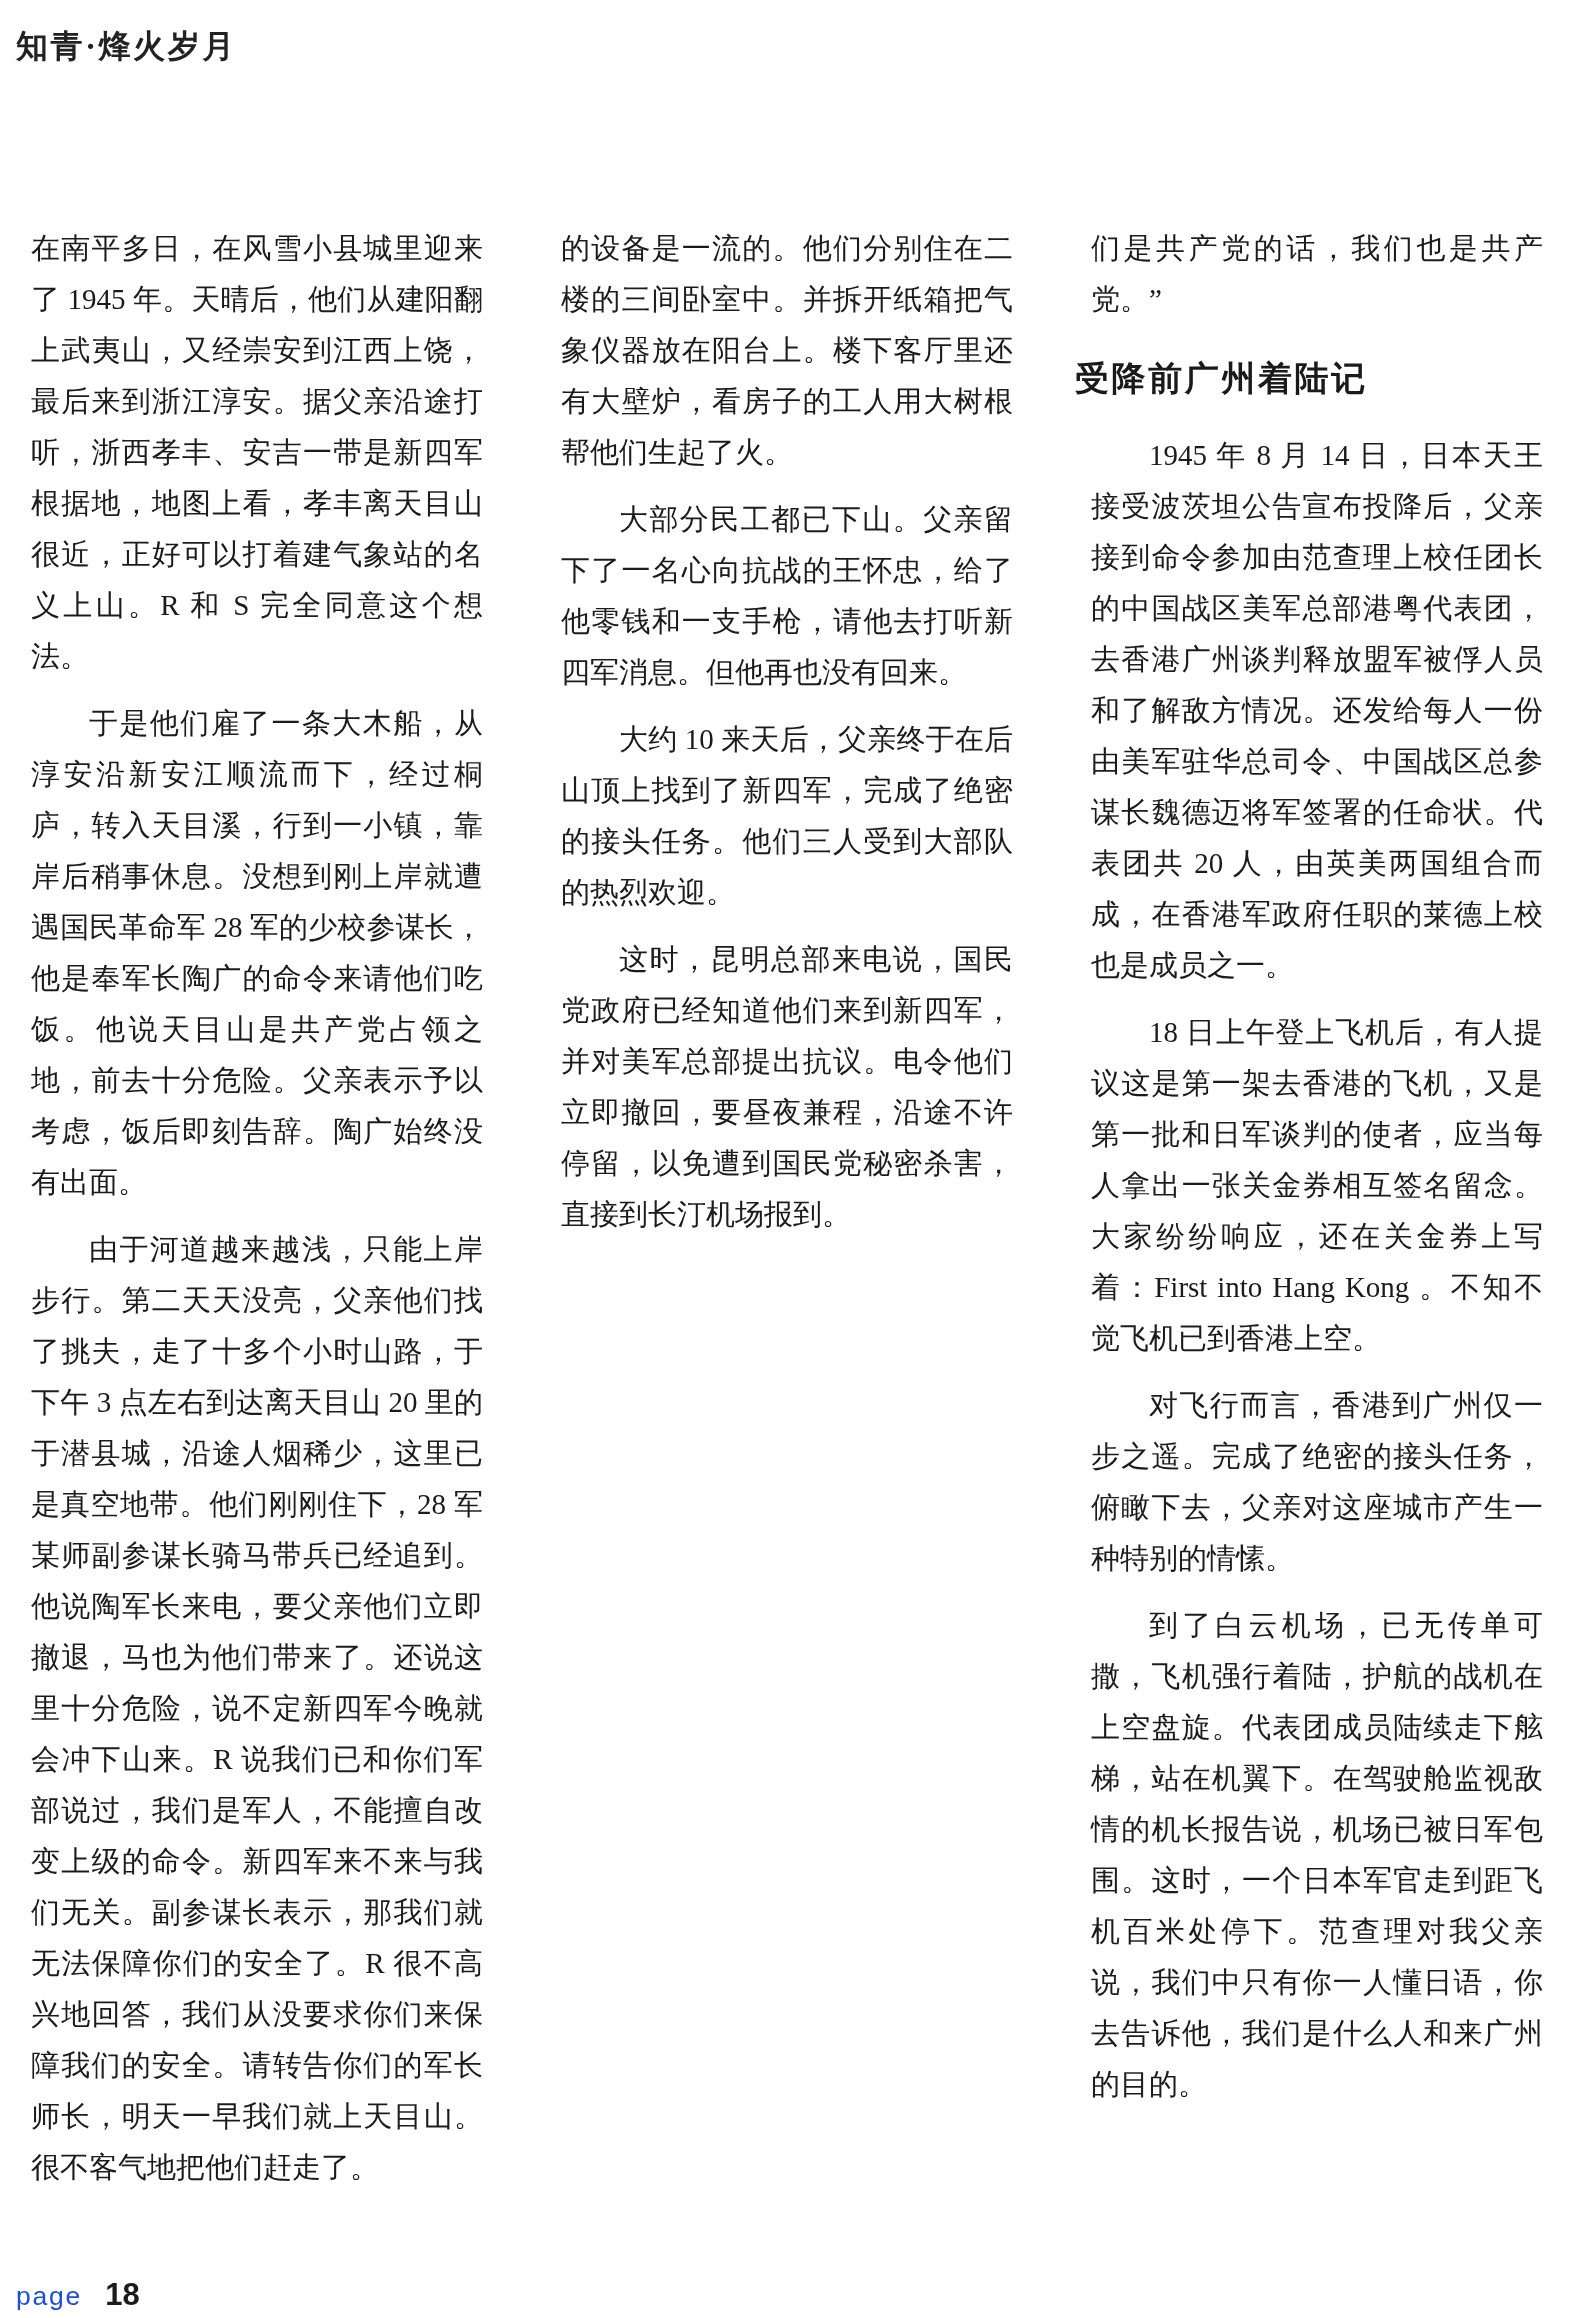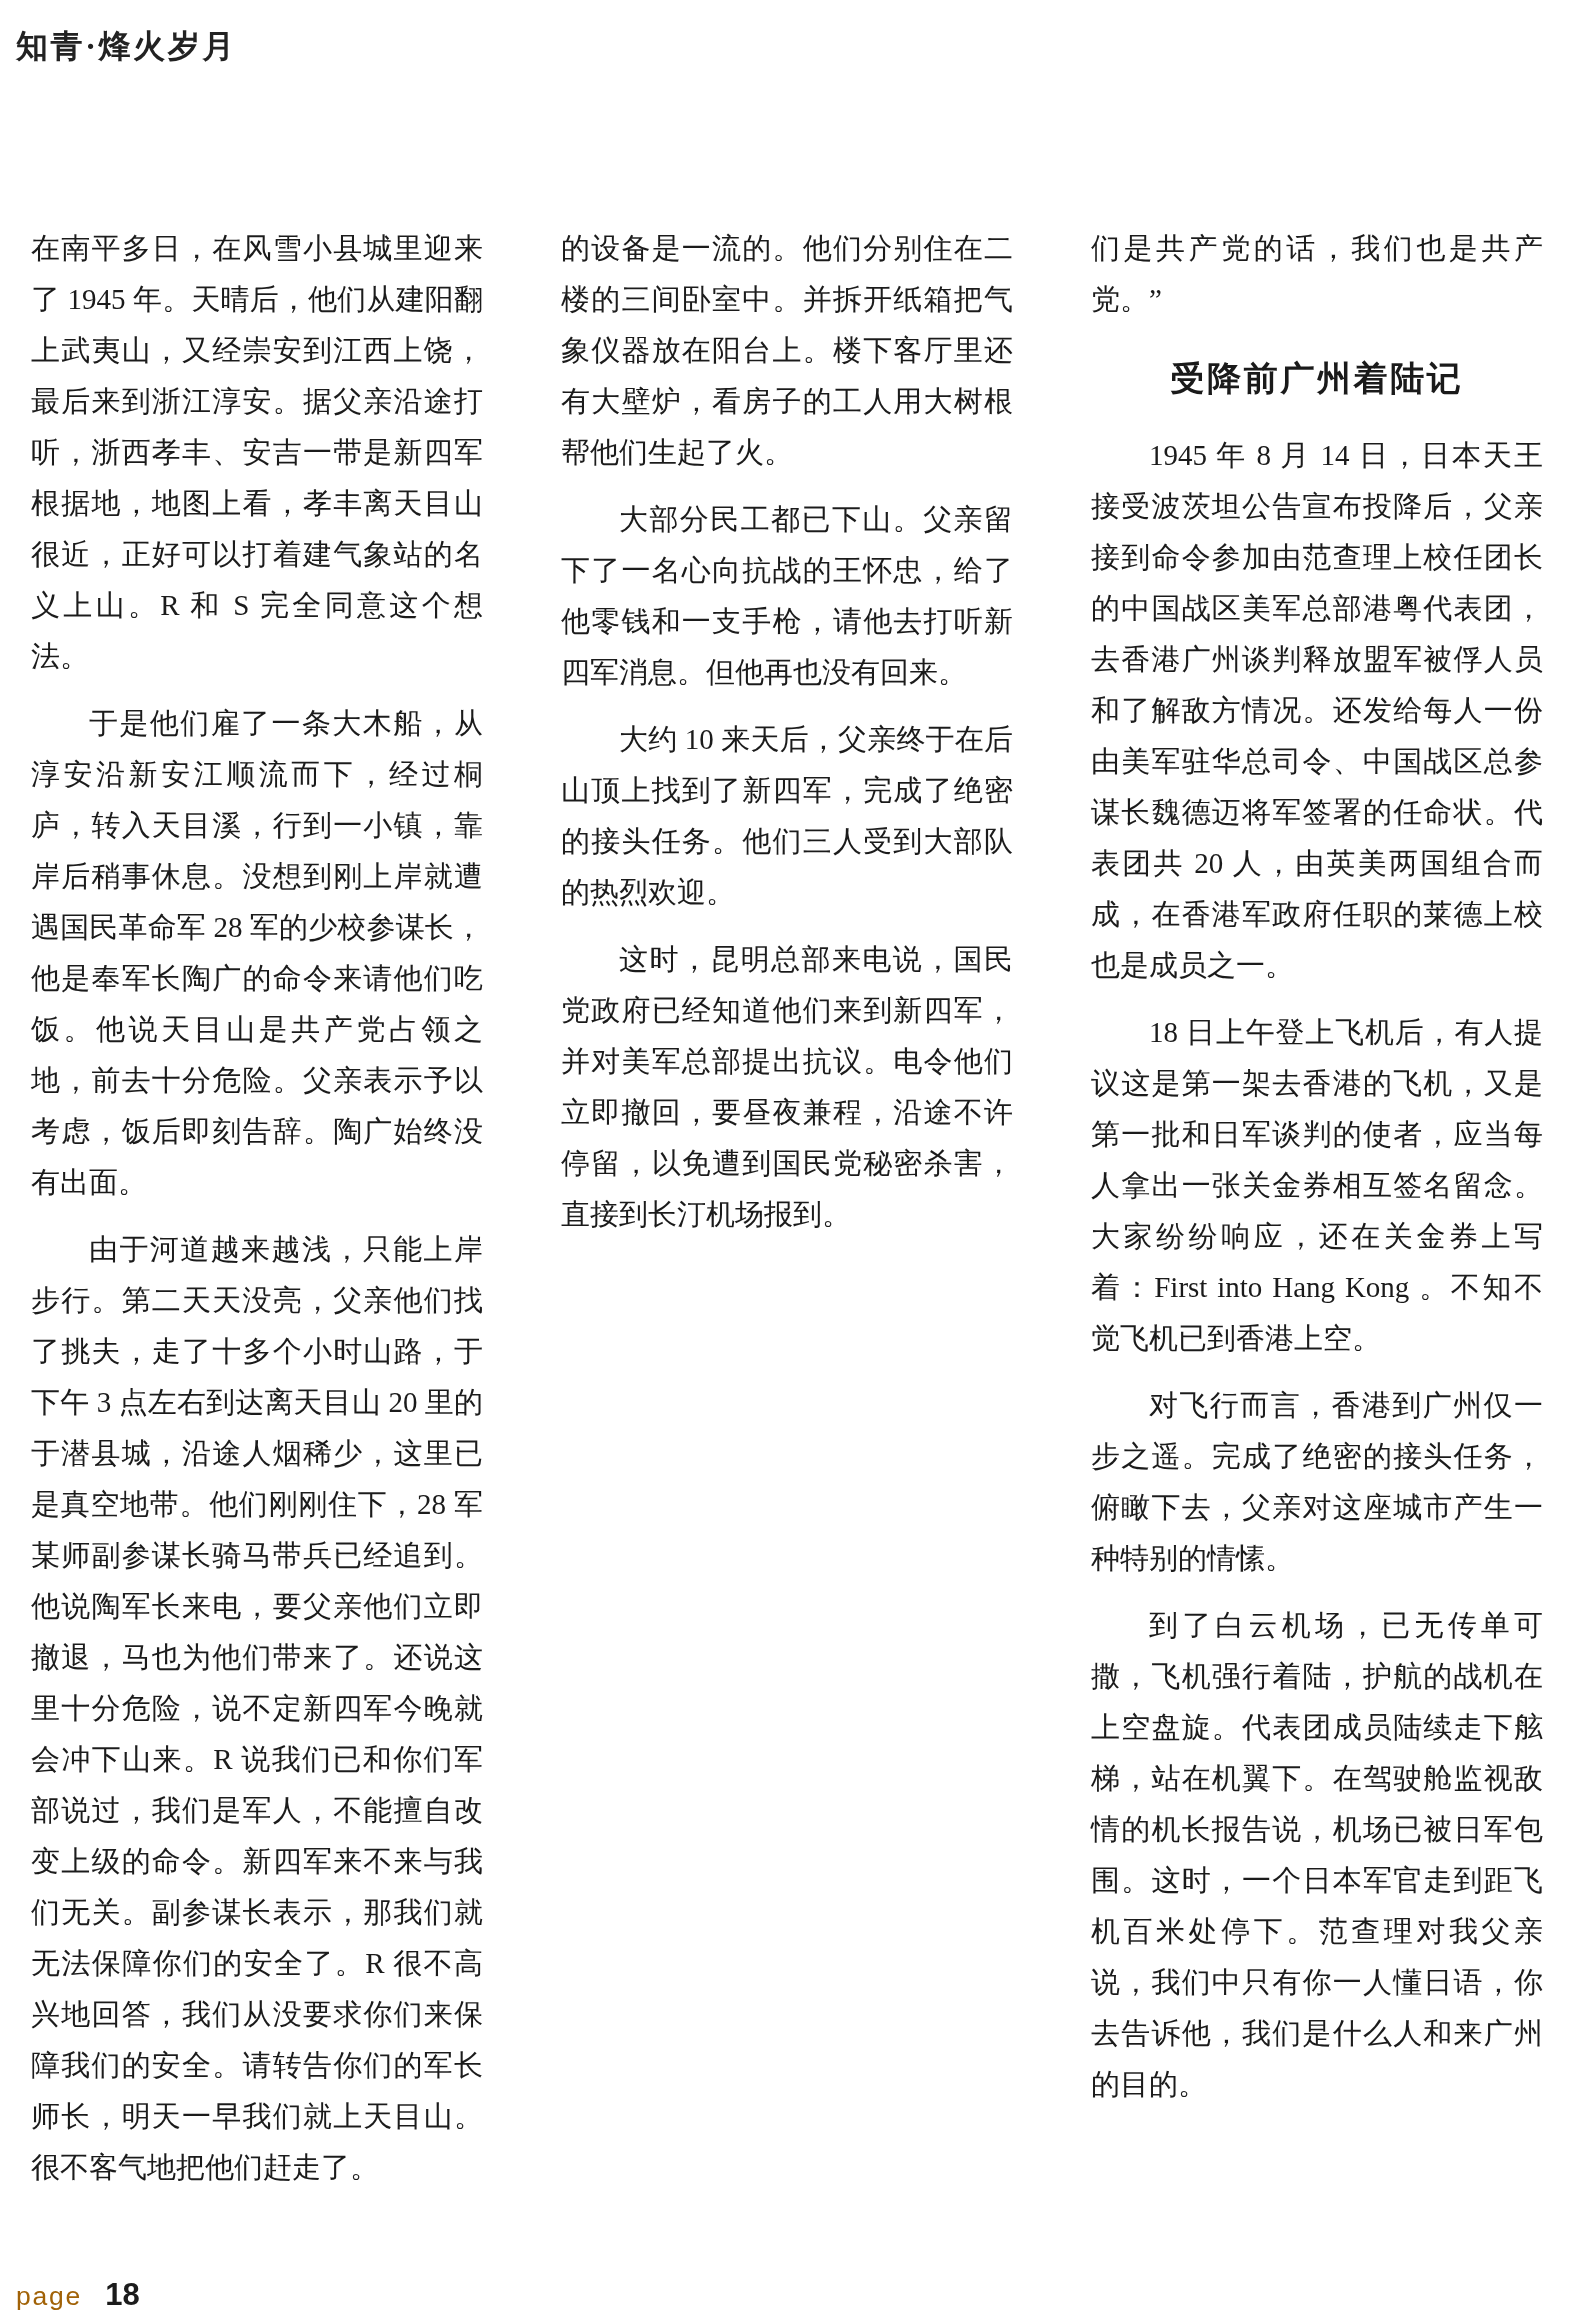--- a/index.html
+++ b/index.html
@@ -42,37 +42,37 @@
     padding: 0;
     text-indent: 2em;
   }
   .col p.noindent { text-indent: 0; }
   .section-heading {
     margin: 34px 0 32px 0;
     font-family: "Liberation Sans", "DejaVu Sans", sans-serif;
     font-size: 34px;
     font-weight: bold;
     line-height: 39px;
-    text-align: center;
+    text-align: left;
     letter-spacing: 2.6px;
     color: #1a1a1a;
   }
   .footer {
     position: absolute;
     left: 16px;
     top: 2277px;
     display: flex;
     align-items: baseline;
     column-gap: 23px;
     font-family: "Liberation Sans", "DejaVu Sans", sans-serif;
   }
   .footer .page-word {
     font-size: 26.5px;
     letter-spacing: 1.8px;
-    color: #a16207;
+    color: #1d4ed8;
   }
   .footer .page-num {
     font-size: 31px;
     font-weight: 600;
     color: #1b1b1b;
   }
 </style>
 </head>
 <body>
 

